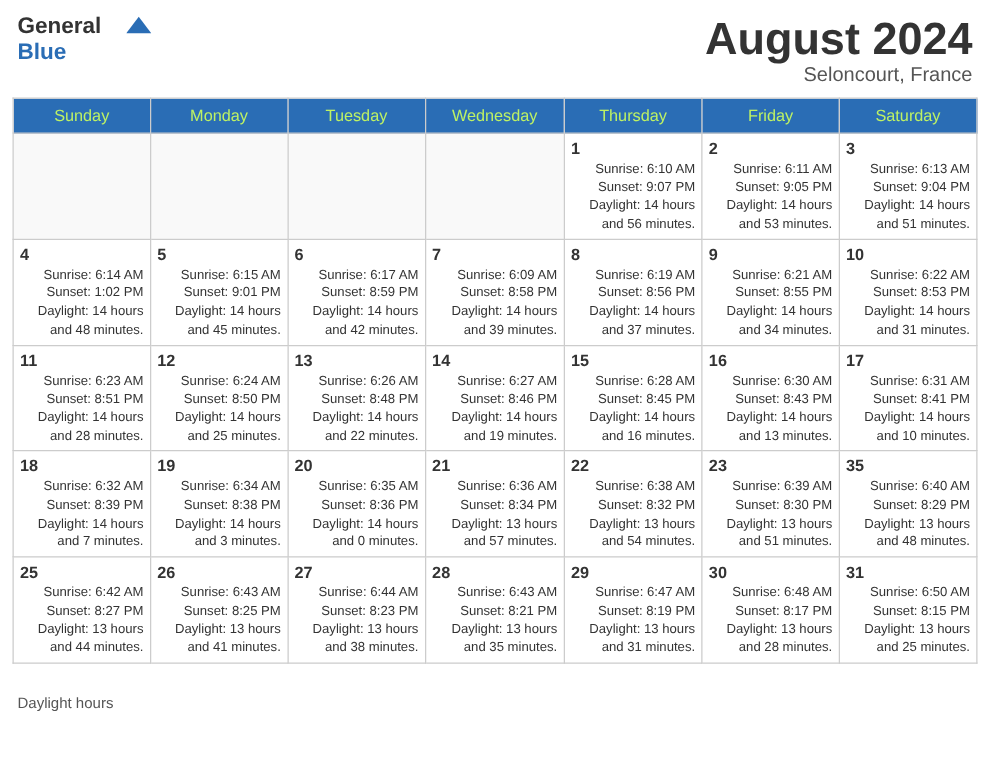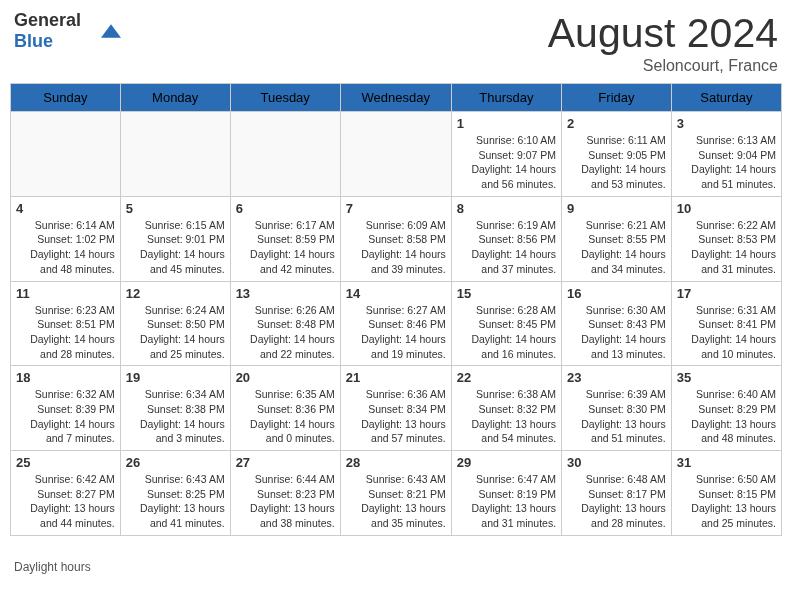--- a/index.html
+++ b/index.html
@@ -12,21 +12,20 @@
     }
     .header {
       display: flex;
       justify-content: space-between;
       align-items: flex-start;
       margin-bottom: 8px;
       padding: 0 4px;
     }
     .logo {
       display: flex;
-      align-items: center;
       gap: 18px;
     }
     .logo-text-general {
       font-size: 18px;
       font-weight: bold;
       color: #333;
     }
     .logo-text-blue {
       font-size: 18px;
       font-weight: bold;
@@ -34,36 +33,36 @@
     }
     .logo-icon {
       width: 20px;
       height: 20px;
       margin-left: 2px;
     }
     .title-block {
       text-align: right;
     }
     .month-year {
-      font-size: 41px;
-      font-weight: normal;
+      font-size: 36px;
+      font-weight: bold;
       color: #333;
     }
     .location {
       font-size: 16px;
       color: #555;
     }
     .calendar {
       width: 100%;
       border-collapse: collapse;
       font-size: 11px;
     }
     .calendar th {
       background-color: #2a6db5;
-      color: #000000;
+      color: #bef264;
       text-align: center;
       padding: 6px 4px;
       font-size: 13px;
       font-weight: normal;
       border: 1px solid #ccc;
       margin-top: 12px;
     }
     .calendar td {
       border: 1px solid #ccc;
       vertical-align: top;

